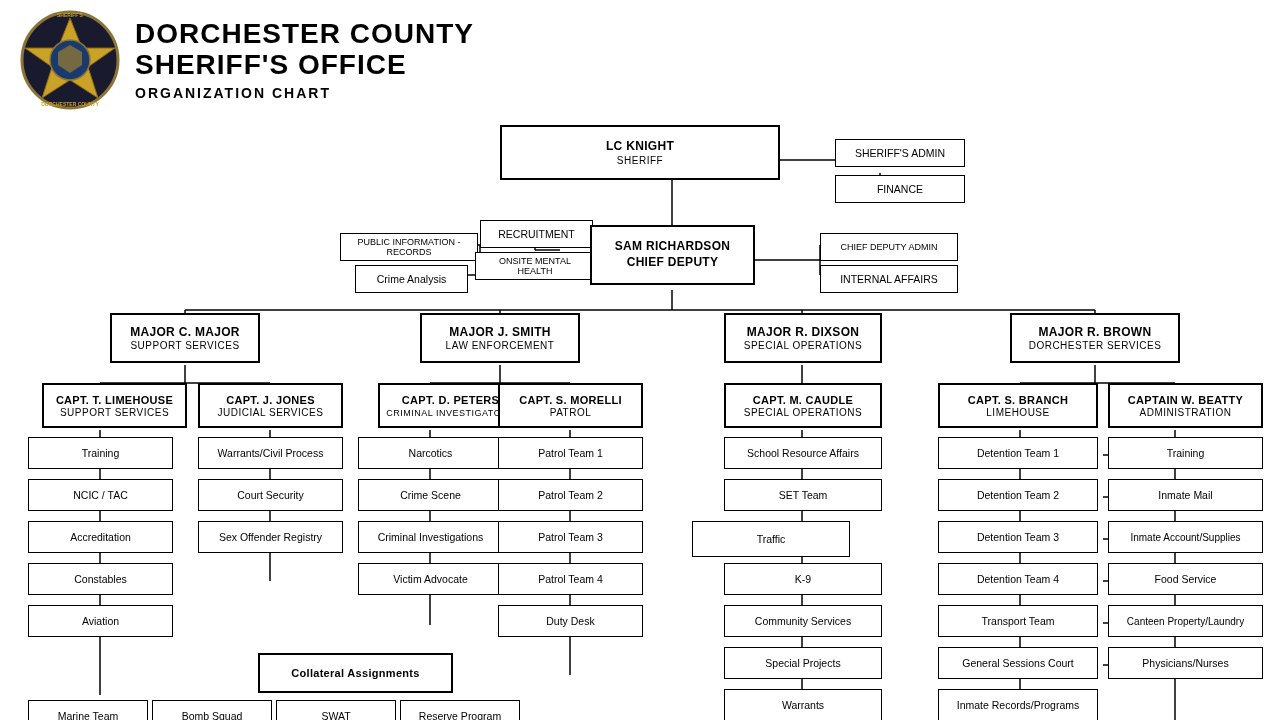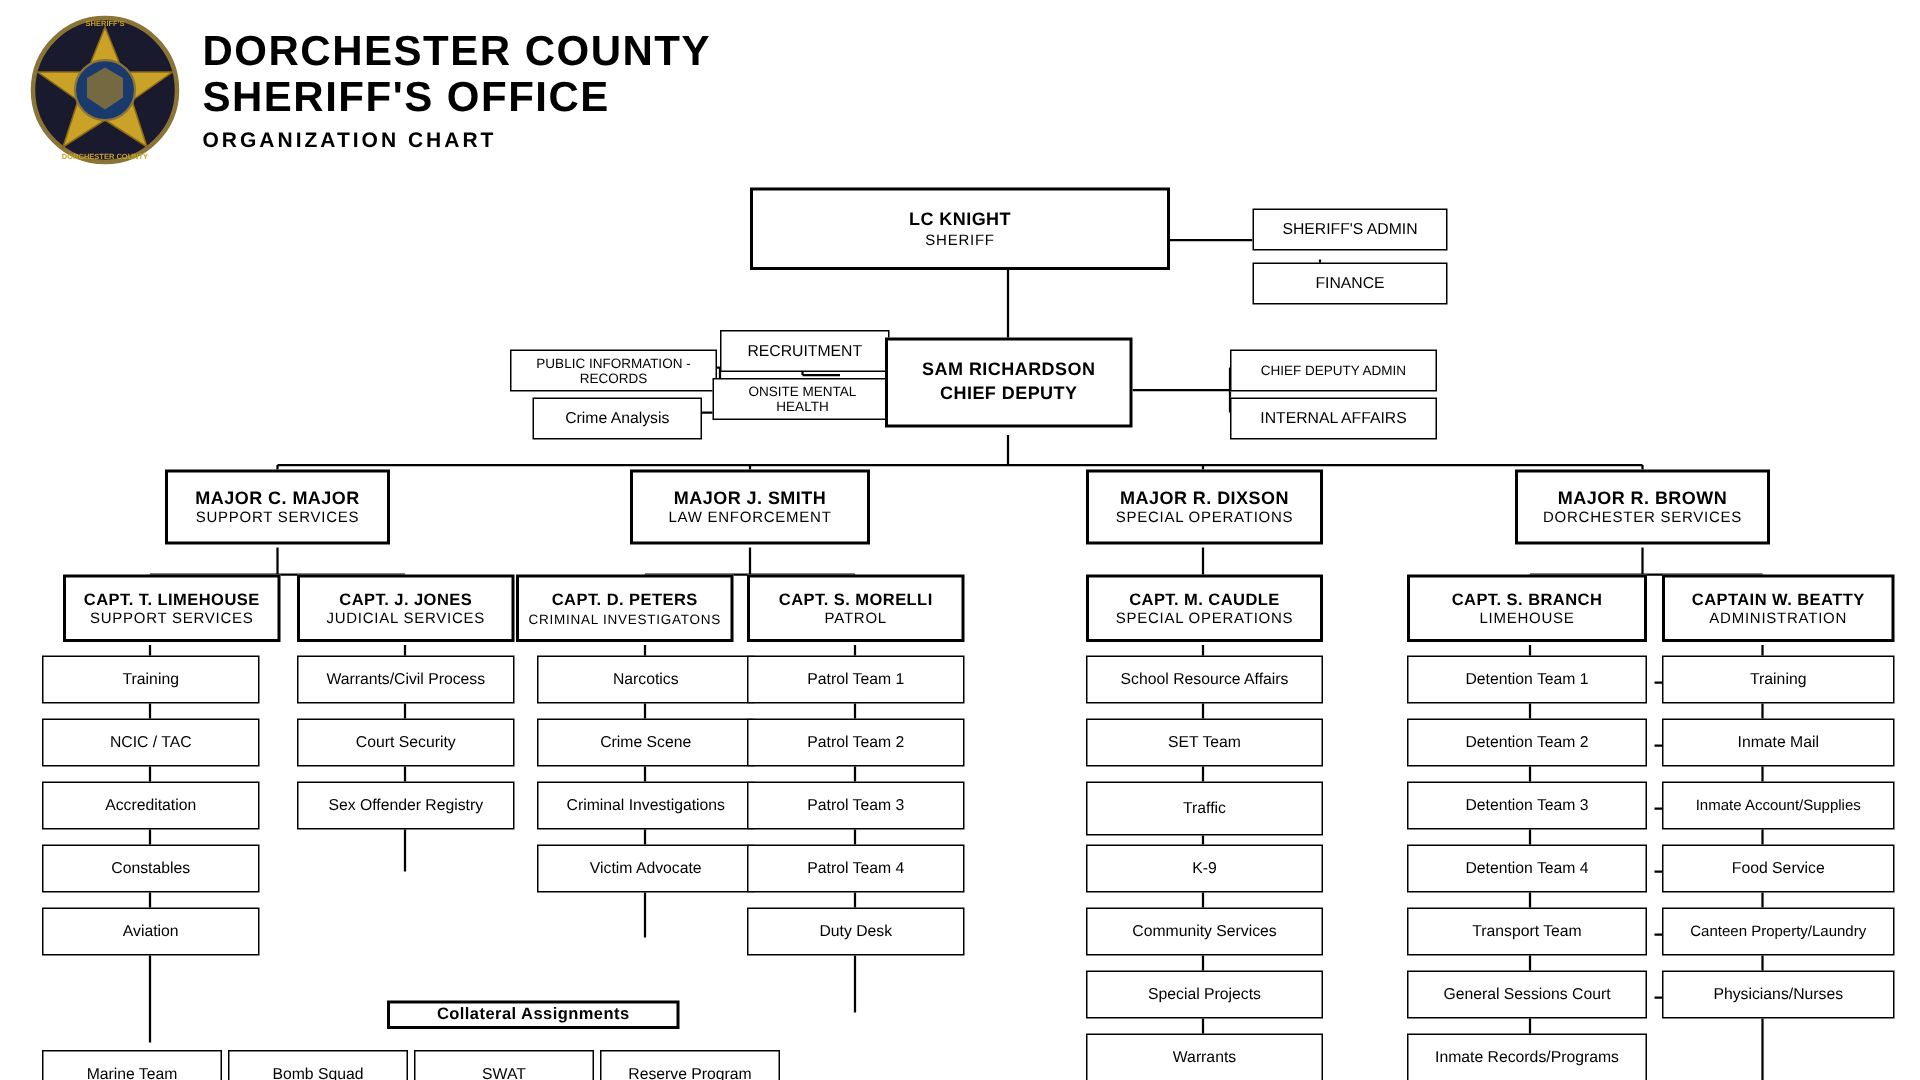--- a/index.html
+++ b/index.html
@@ -320,21 +320,21 @@
     </div>
     <div class="abs-box unit-box" style="left:198px;top:406px;width:145px;height:32px;">
       <span class="unit-text">Sex Offender Registry</span>
     </div>
 
     <div class="abs-box bold-border" style="left:420px;top:198px;width:160px;height:50px;">
       <span class="name-text">MAJOR J. SMITH</span>
       <span class="title-text">LAW ENFORCEMENT</span>
     </div>
 
-    <div class="abs-box bold-border" style="left:344px;top:268px;width:145px;height:45px;">
+    <div class="abs-box bold-border" style="left:378px;top:268px;width:145px;height:45px;">
       <span class="name-text" style="font-size:11px;">CAPT. D. PETERS</span>
       <span class="title-text" style="font-size:9px;">CRIMINAL INVESTIGATONS</span>
     </div>
 
     <div class="abs-box unit-box" style="left:358px;top:322px;width:145px;height:32px;">
       <span class="unit-text">Narcotics</span>
     </div>
     <div class="abs-box unit-box" style="left:358px;top:364px;width:145px;height:32px;">
       <span class="unit-text">Crime Scene</span>
     </div>
@@ -359,21 +359,21 @@
     <div class="abs-box unit-box" style="left:498px;top:406px;width:145px;height:32px;">
       <span class="unit-text">Patrol Team 3</span>
     </div>
     <div class="abs-box unit-box" style="left:498px;top:448px;width:145px;height:32px;">
       <span class="unit-text">Patrol Team 4</span>
     </div>
     <div class="abs-box unit-box" style="left:498px;top:490px;width:145px;height:32px;">
       <span class="unit-text">Duty Desk</span>
     </div>
 
-    <div class="abs-box bold-border" style="left:258px;top:552px;width:195px;height:19px;">
+    <div class="abs-box bold-border" style="left:258px;top:538px;width:195px;height:40px;">
       <span class="name-text" style="font-size:11px;">Collateral Assignments</span>
     </div>
 
     <div class="abs-box unit-box" style="left:28px;top:585px;width:115px;height:32px;">
       <span class="unit-text">Marine Team</span>
     </div>
     <div class="abs-box unit-box" style="left:152px;top:585px;width:115px;height:32px;">
       <span class="unit-text">Bomb Squad</span>
     </div>
     <div class="abs-box unit-box" style="left:276px;top:585px;width:115px;height:32px;">
@@ -392,21 +392,21 @@
       <span class="name-text" style="font-size:11px;">CAPT. M. CAUDLE</span>
       <span class="title-text">SPECIAL OPERATIONS</span>
     </div>
 
     <div class="abs-box unit-box" style="left:724px;top:322px;width:158px;height:32px;">
       <span class="unit-text">School Resource Affairs</span>
     </div>
     <div class="abs-box unit-box" style="left:724px;top:364px;width:158px;height:32px;">
       <span class="unit-text">SET Team</span>
     </div>
-    <div class="abs-box unit-box" style="left:724px;top:406px;width:158px;height:36px;">
+    <div class="abs-box unit-box" style="left:692px;top:406px;width:158px;height:36px;">
       <span class="unit-text">Traffic</span>
     </div>
     <div class="abs-box unit-box" style="left:724px;top:448px;width:158px;height:32px;">
       <span class="unit-text">K-9</span>
     </div>
     <div class="abs-box unit-box" style="left:724px;top:490px;width:158px;height:32px;">
       <span class="unit-text">Community Services</span>
     </div>
     <div class="abs-box unit-box" style="left:724px;top:532px;width:158px;height:32px;">
       <span class="unit-text">Special Projects</span>

